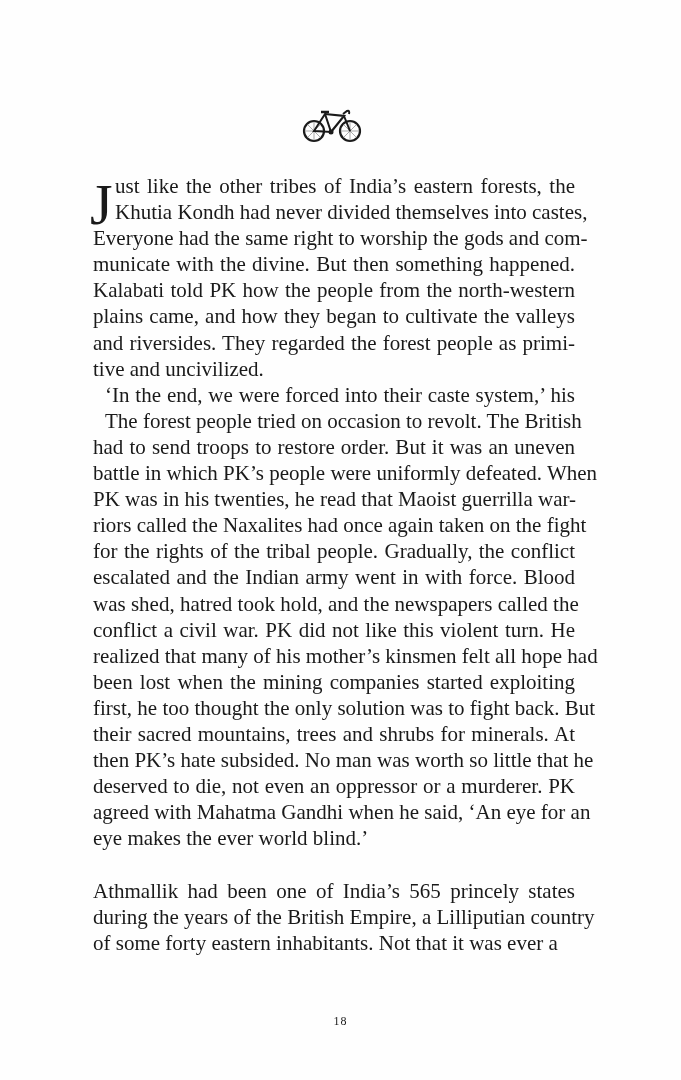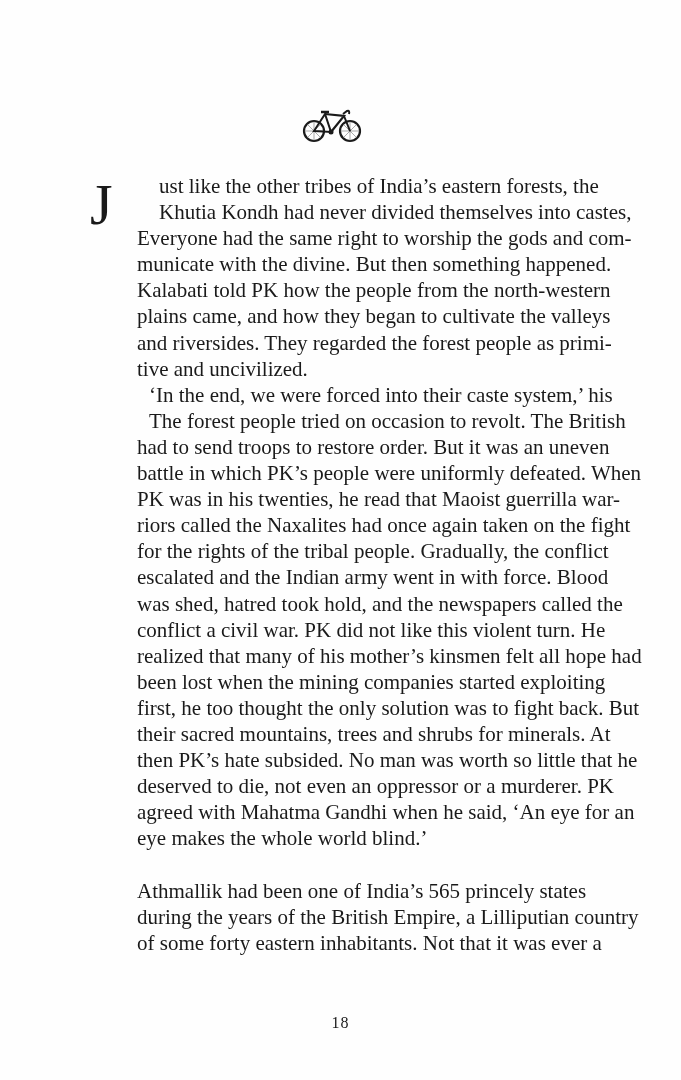--- a/index.html
+++ b/index.html
@@ -12,33 +12,33 @@
   }
   .ornament {
     position: absolute; left: 301px; top: 104px; width: 64px; height: 40px;
   }
   .text-block {
     position: absolute; left: 93px; top: 173px; width: 482px;
     font-size: 21px; line-height: 26.1px;
   }
   .line {
     display: block; white-space: nowrap; height: 26.1px;
-    text-align: justify; text-align-last: justify; margin-left: 44px;
+    text-align: justify; text-align-last: justify;
   }
   .line.last { text-align-last: left; font-family: Liberation Serif, serif; }
   .line.indent { text-indent: 12px; }
   .line.drop { padding-left: 22px; }
   .dropcap {
     position: absolute; left: -3px; top: 3px;
     font-size: 58px; line-height: 58px;
   }
   .gap { display: block; height: 26.1px; }
   .page-number {
     position: absolute; left: 0; width: 681px; top: 1014px;
-    text-align: center; font-size: 16px; letter-spacing: 1px;
+    text-align: center; font-size: 12px; letter-spacing: 1px;
   }
 </style>
 </head>
 <body>
 
 <div class="page">
   <svg class="ornament" viewBox="0 0 64 40">
     <g fill="none" stroke="#1a1a1a">
       <circle cx="13" cy="27" r="10" stroke-width="2.2"></circle>
       <circle cx="49" cy="27" r="10" stroke-width="2.2"></circle>
@@ -87,21 +87,21 @@
           <span class="line">escalated and the Indian army went in with force. Blood</span>
           <span class="line">was shed, hatred took hold, and the newspapers called the</span>
           <span class="line">conflict a civil war. PK did not like this violent turn. He</span>
           <span class="line">realized that many of his mother’s kinsmen felt all hope had</span>
           <span class="line">been lost when the mining companies started exploiting</span>
           <span class="line">first, he too thought the only solution was to fight back. But</span>
           <span class="line">their sacred mountains, trees and shrubs for minerals. At</span>
           <span class="line">then PK’s hate subsided. No man was worth so little that he</span>
           <span class="line">deserved to die, not even an oppressor or a murderer. PK</span>
           <span class="line">agreed with Mahatma Gandhi when he said, ‘An eye for an</span>
-          <span class="line last">eye makes the whole world blind.’</span>
+          <span class="line last">eye makes the ever world blind.’</span>
         </div>
         <span class="gap"></span>
         <div>
           <span class="line">Athmallik had been one of India’s 565 princely states</span>
           <span class="line">during the years of the British Empire, a Lilliputian country</span>
           <span class="line last">of some forty eastern inhabitants. Not that it was ever a</span>
         </div>
       </div>
   </div>
 

